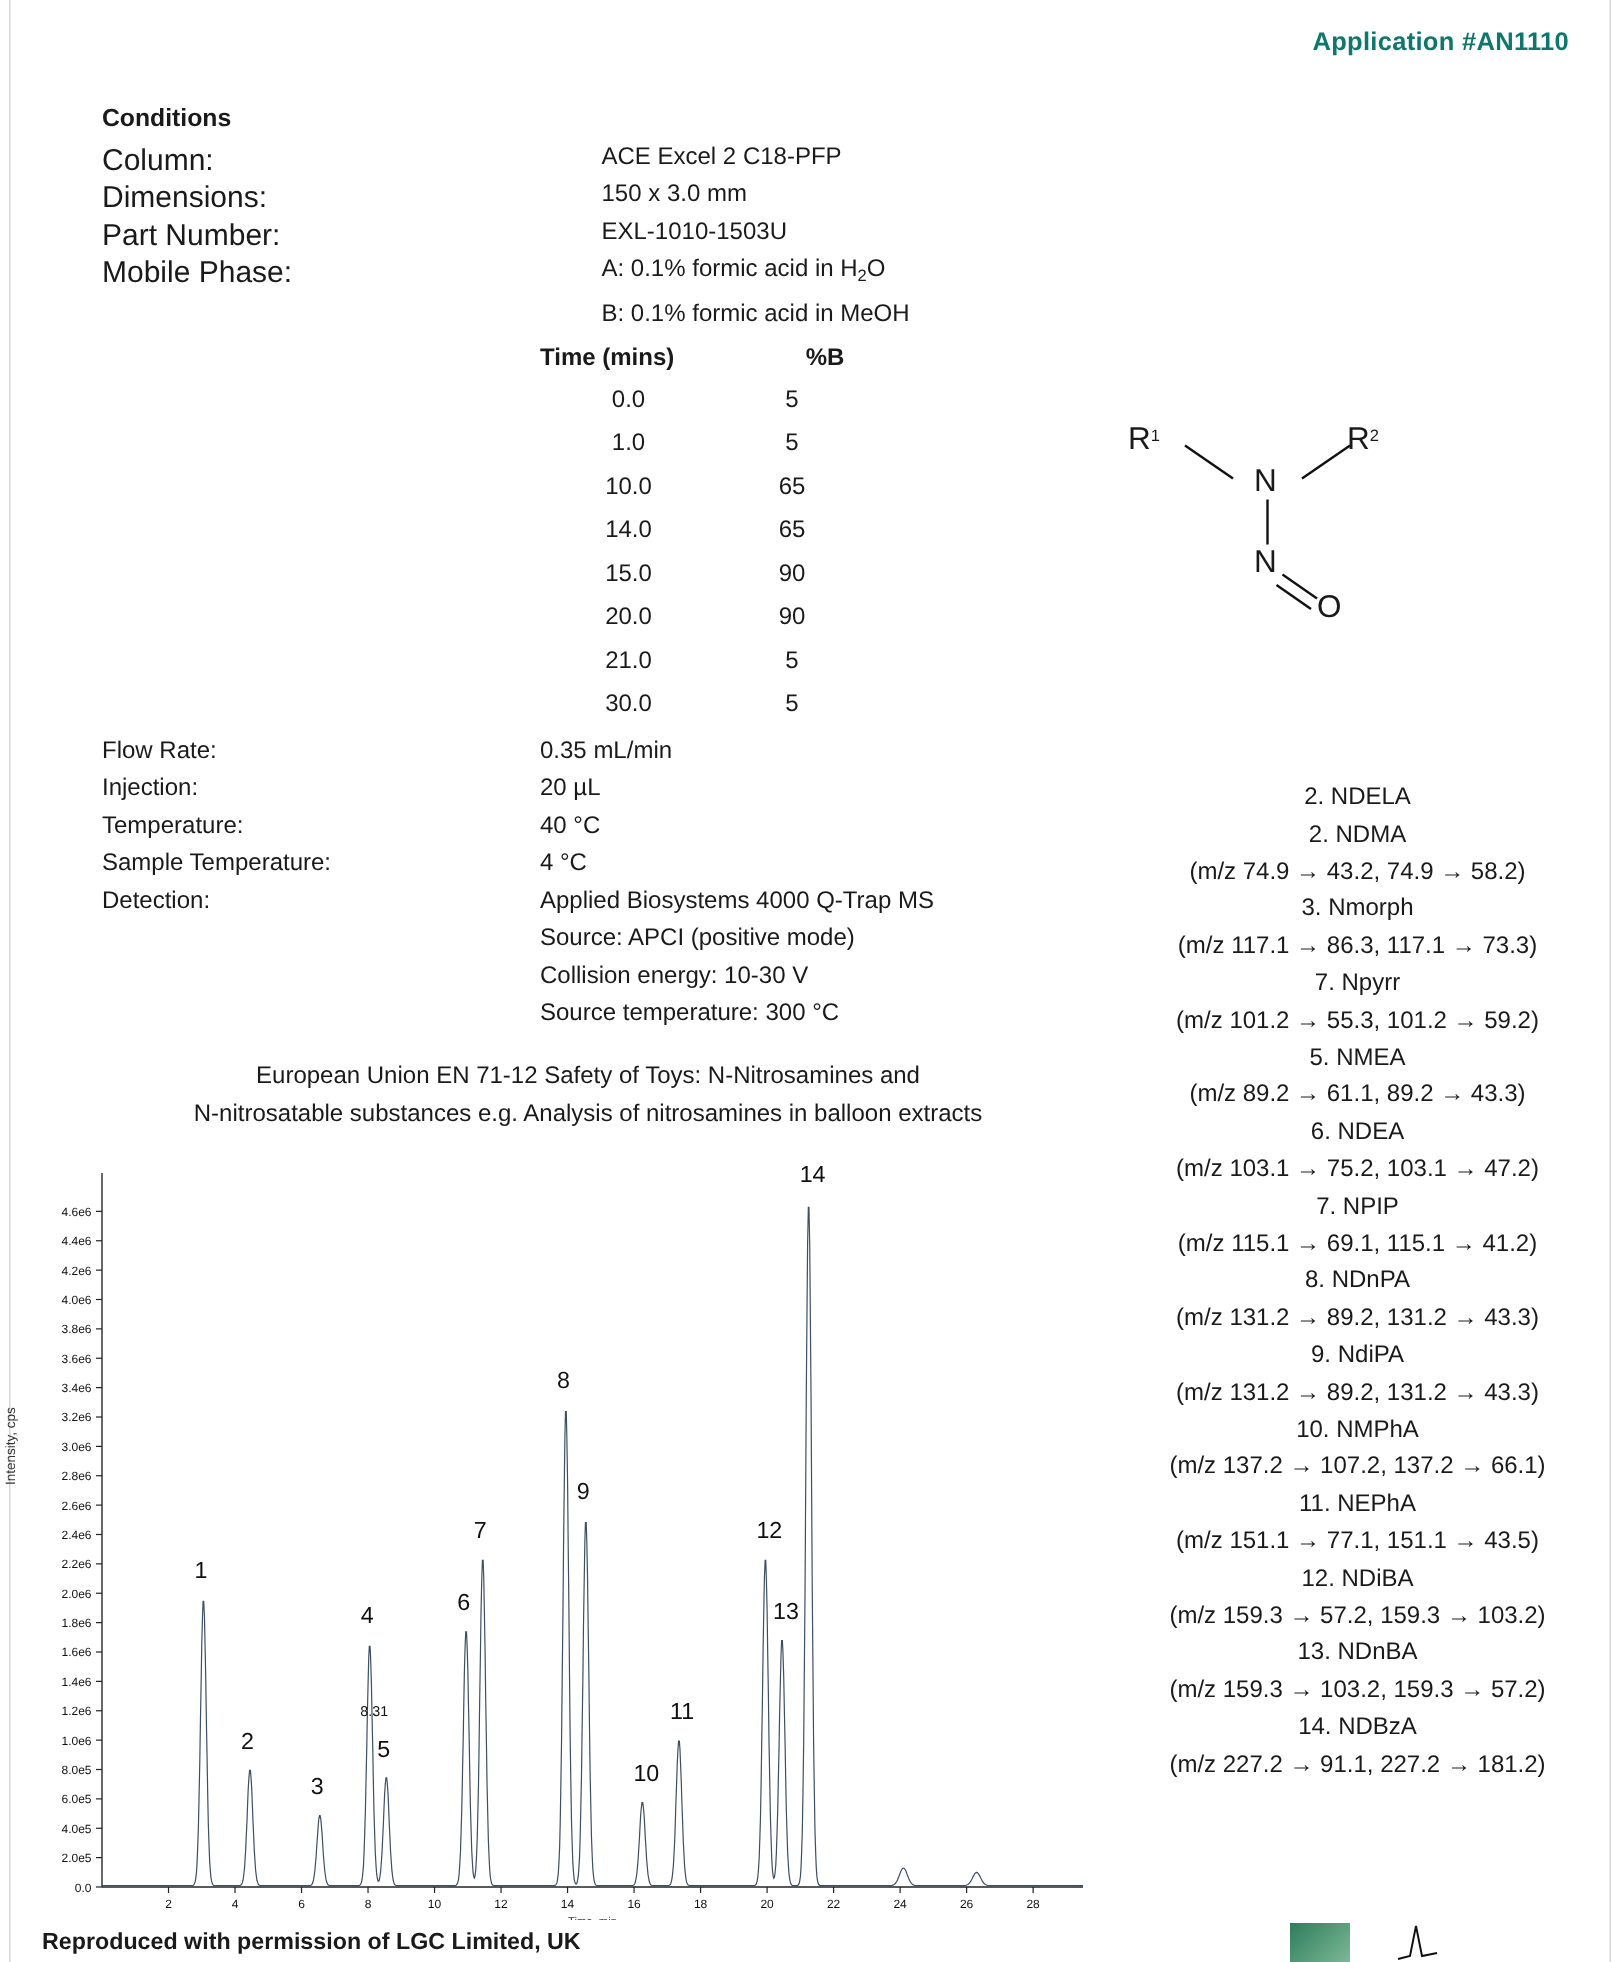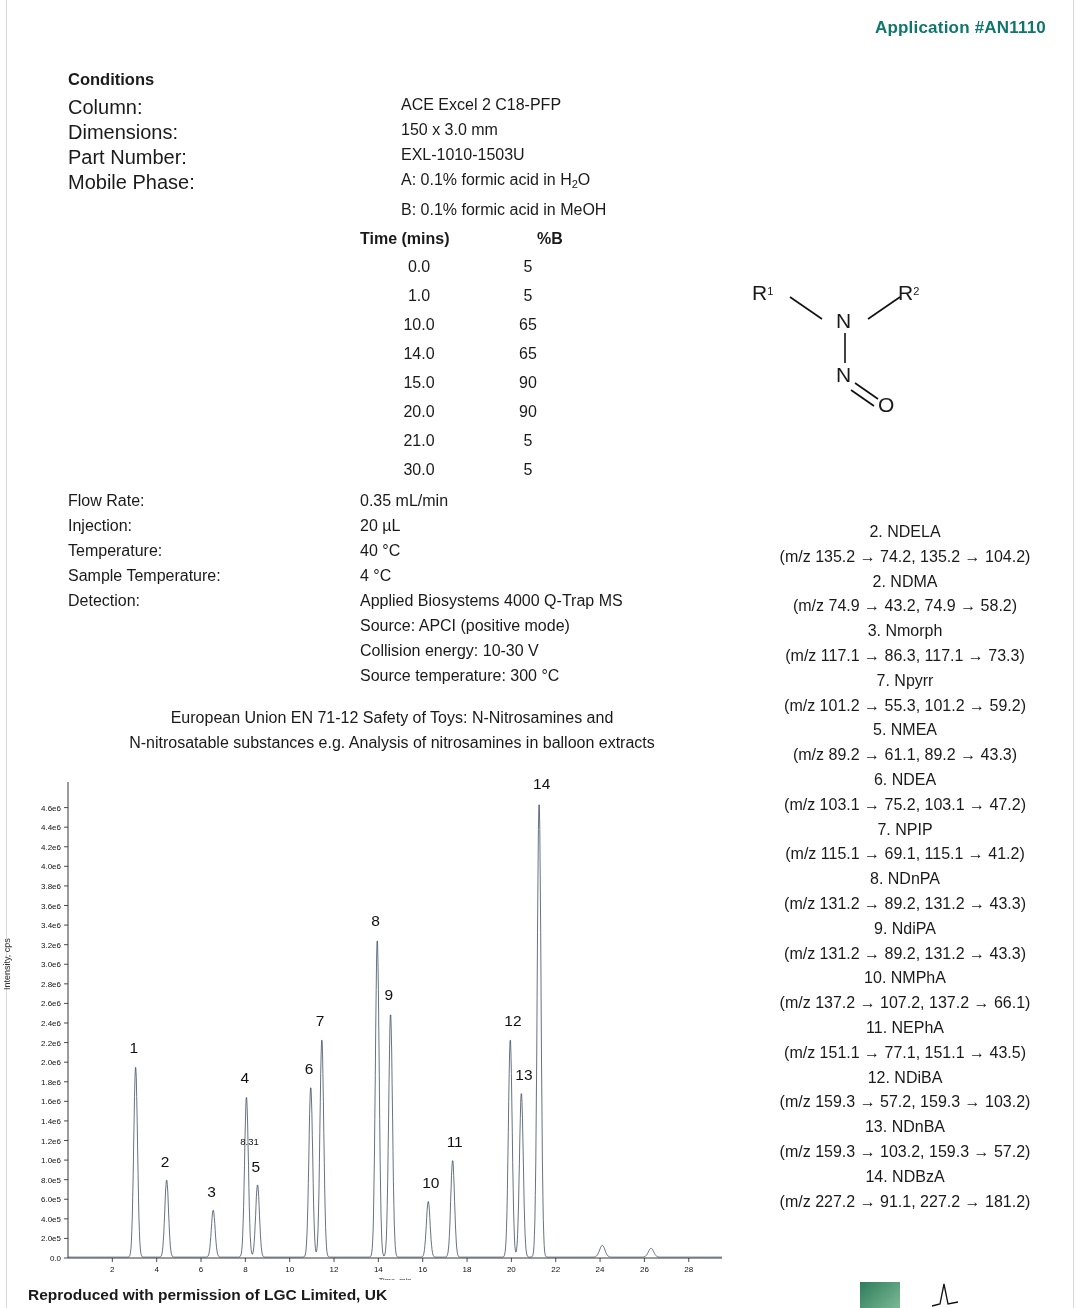--- a/index.html
+++ b/index.html
@@ -295,21 +295,20 @@
     </svg>
     <span class="atom" style="left:-8px; top:6px;"><span>R</span><sup>1</sup></span>
     <span class="atom" style="left:138px; top:6px;"><span>R</span><sup>2</sup></span>
     <span class="atom" style="left:76px; top:34px;">N</span>
     <span class="atom" style="left:76px; top:88px;">N</span>
     <span class="atom" style="left:118px; top:118px;">O</span>
   </div>
 
   <div class="cmp-list">
     <div class="name">2. NDELA</div>
-    <div class="mrm">(m/z 135.2 → 74.2, 135.2 → 104.2)</div>
     <div class="name">2. NDMA</div>
     <div class="mrm">(m/z 74.9 → 43.2, 74.9 → 58.2)</div>
     <div class="name">3. Nmorph</div>
     <div class="mrm">(m/z 117.1 → 86.3, 117.1 → 73.3)</div>
     <div class="name">7. Npyrr</div>
     <div class="mrm">(m/z 101.2 → 55.3, 101.2 → 59.2)</div>
     <div class="name">5. NMEA</div>
     <div class="mrm">(m/z 89.2 → 61.1, 89.2 → 43.3)</div>
     <div class="name">6. NDEA</div>
     <div class="mrm">(m/z 103.1 → 75.2, 103.1 → 47.2)</div>

